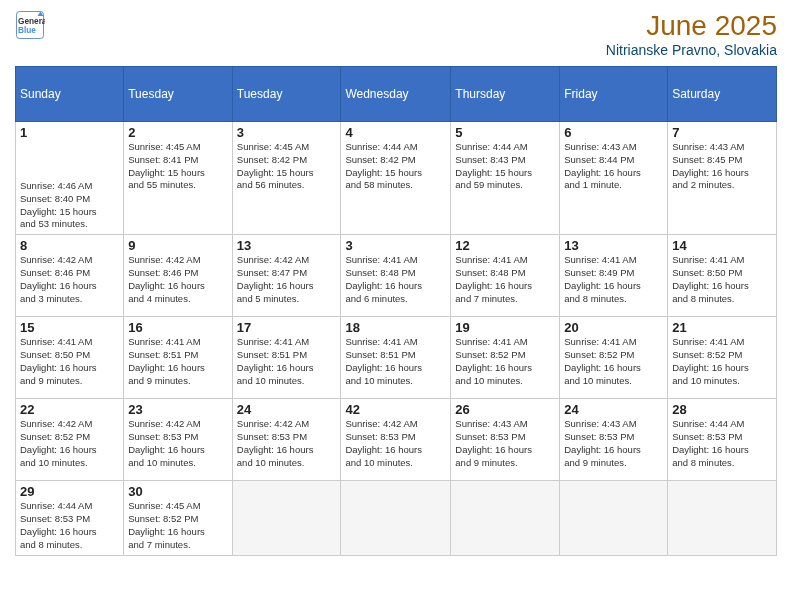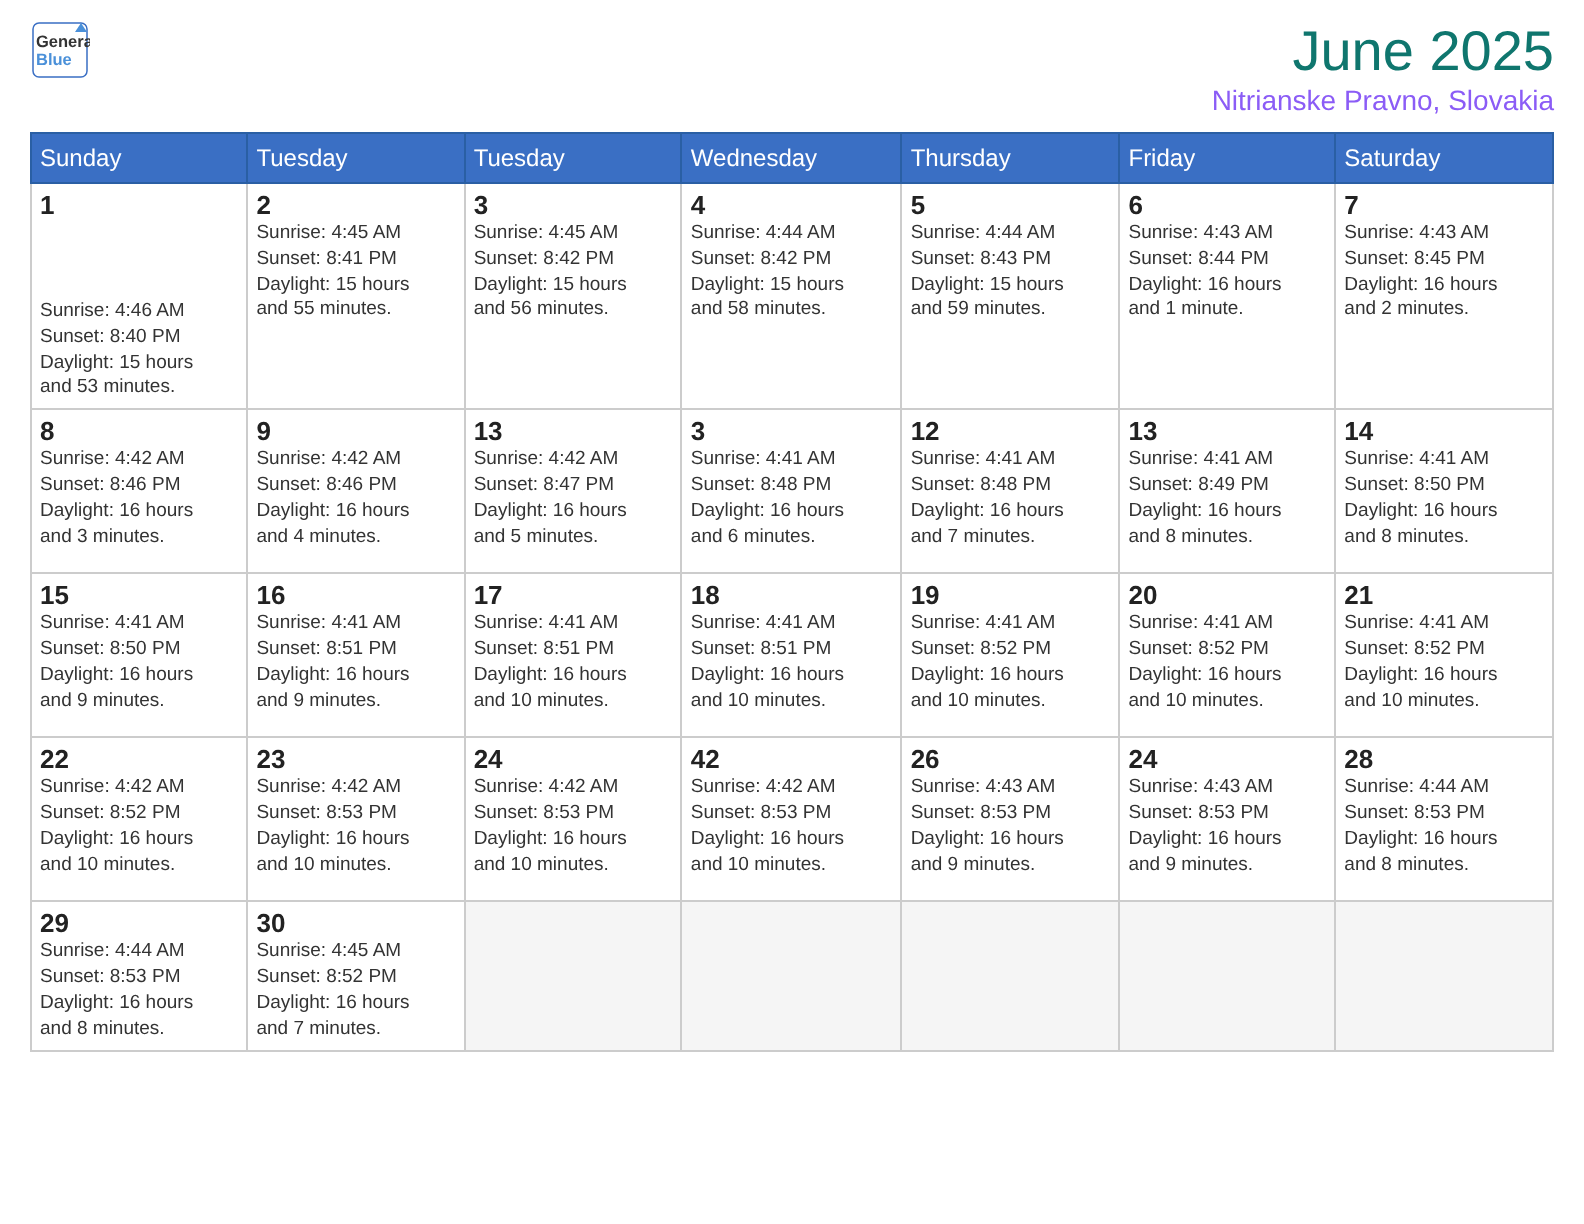--- a/index.html
+++ b/index.html
@@ -29,36 +29,36 @@
     }
     .logo-icon {
       width: 30px;
       height: 30px;
     }
     .title-block {
       text-align: right;
     }
     .month-title {
       font-size: 28px;
-      color: #0f766e;
+      color: #a16207;
       font-weight: normal;
     }
     .location {
       font-size: 14px;
-      color: #8b5cf6;
+      color: #0c4a6e;
     }
     .calendar {
       width: 100%;
       border-collapse: collapse;
       font-size: 10px;
     }
     .calendar th {
       background: #3a6fc4;
       color: #fff;
-      padding: 5px 4px;
+      padding: 20px 4px;
       text-align: left;
       font-size: 12px;
       font-weight: normal;
       border: 1px solid #2a5fa4;
     }
     .calendar td {
       border: 1px solid #ccc;
       vertical-align: top;
       padding: 3px 4px;
       width: 113px;

